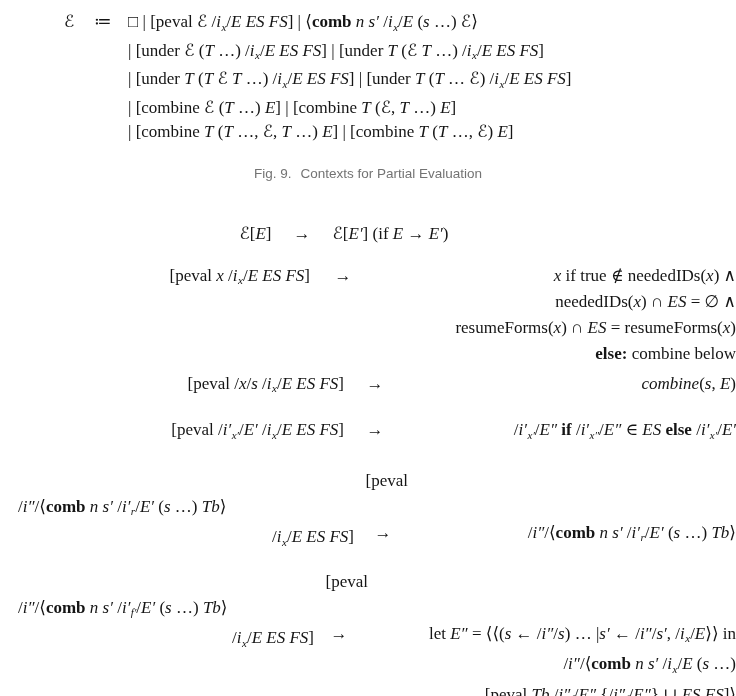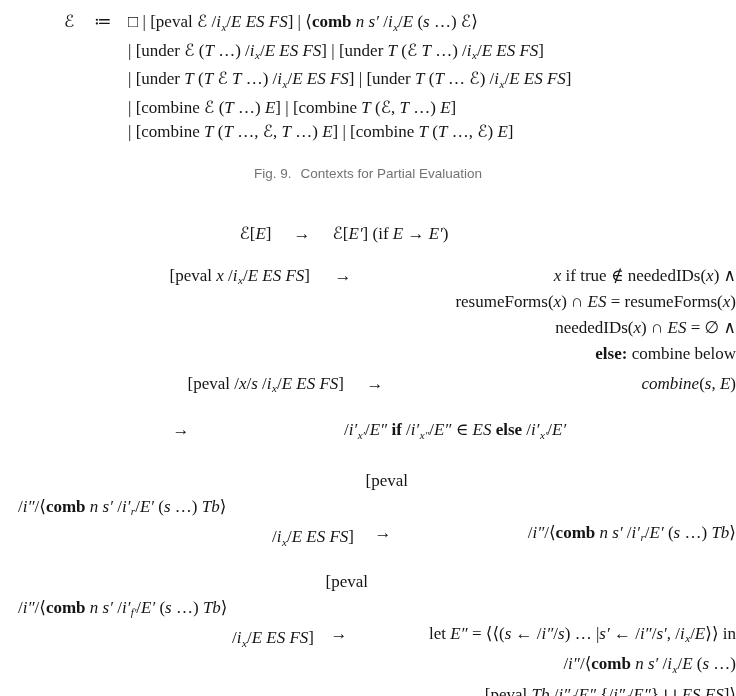--- a/index.html
+++ b/index.html
@@ -71,33 +71,36 @@
       <span class="math-line"><span class="s-rm">ℰ[</span><span class="s-it">E</span><span class="s-rm">]</span></span><span class="arrow">→</span><span class="math-line"><span class="s-rm">ℰ[</span><span class="s-it">E′</span><span class="s-rm">] (if </span><span class="s-it">E</span><span class="s-rm"> → </span><span class="s-it">E′</span><span class="s-rm">)</span></span>
     </div>
 
     <div class="rule-grid math g-b">
       <div class="lhs">
         <div class="math-line"><span class="s-rm">[peval </span><span class="s-it">x</span><span class="s-rm"> /</span><span class="s-it">i</span><span class="s-sub">x</span><span class="s-rm">/</span><span class="s-it">E ES FS</span><span class="s-rm">]</span></div>
       </div>
       <div class="arr">→</div>
       <div class="rhs">
         <div class="math-line"><span class="s-it">x</span><span class="s-rm"> if true ∉ neededIDs(</span><span class="s-it">x</span><span class="s-rm">) ∧</span></div>
+        <div class="math-line ind8"><span class="s-rm">neededIDs(</span><span class="s-it">x</span><span class="s-rm">) ∩ </span><span class="s-it">ES</span><span class="s-rm"> = ∅ ∧</span></div>
         <div class="math-line ind8"><span class="s-rm">resumeForms(</span><span class="s-it">x</span><span class="s-rm">) ∩ </span><span class="s-it">ES</span><span class="s-rm"> = resumeForms(</span><span class="s-it">x</span><span class="s-rm">)</span></div>
-        <div class="math-line ind8"><span class="s-rm">neededIDs(</span><span class="s-it">x</span><span class="s-rm">) ∩ </span><span class="s-it">ES</span><span class="s-rm"> = ∅ ∧</span></div>
         <div class="math-line ind8"><span class="s-bf">else:</span><span class="s-rm"> combine below</span></div>
       </div>
     </div>
 
     <div class="rule-grid math g-c">
       <div class="lhs">
         <div class="math-line"><span class="s-rm">[peval /</span><span class="s-it">x</span><span class="s-rm">/</span><span class="s-it">s</span><span class="s-rm"> /</span><span class="s-it">i</span><span class="s-sub">x</span><span class="s-rm">/</span><span class="s-it">E ES FS</span><span class="s-rm">]</span></div>
       </div>
       <div class="arr">→</div>
       <div class="rhs">
         <div class="math-line"><span class="s-it">combine</span><span class="s-rm">(</span><span class="s-it">s</span><span class="s-rm">, </span><span class="s-it">E</span><span class="s-rm">)</span></div>
+      </div>
+      <div class="lhs">
+        <div class="math-line"><span class="s-rm">[peval /</span><span class="s-it">i′</span><span class="s-sub">x′</span><span class="s-rm">/</span><span class="s-it">E′</span><span class="s-rm"> /</span><span class="s-it">i</span><span class="s-sub">x</span><span class="s-rm">/</span><span class="s-it">E ES FS</span><span class="s-rm">]</span></div>
       </div>
       <div class="arr">→</div>
       <div class="rhs">
         <div class="math-line"><span class="s-rm">/</span><span class="s-it">i′</span><span class="s-sub">x′</span><span class="s-rm">/</span><span class="s-it">E″</span><span class="s-rm"> </span><span class="s-bf">if</span><span class="s-rm"> /</span><span class="s-it">i′</span><span class="s-sub">x″</span><span class="s-rm">/</span><span class="s-it">E″</span><span class="s-rm"> ∈ </span><span class="s-it">ES</span><span class="s-rm"> </span><span class="s-bf">else</span><span class="s-rm"> /</span><span class="s-it">i′</span><span class="s-sub">x′</span><span class="s-rm">/</span><span class="s-it">E′</span></div>
       </div>
     </div>
 
     <div class="rule-grid math g-d">
       <div class="lhs">
         <div class="math-line overhang"><span class="s-rm">[peval</span></div>

